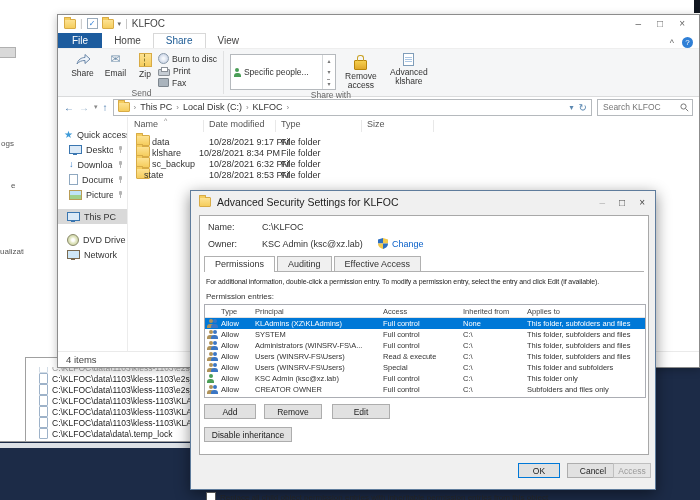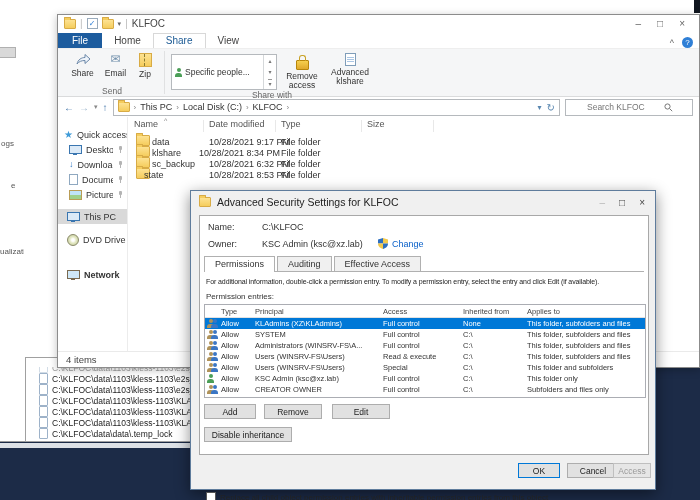--- a/index.html
+++ b/index.html
@@ -75,21 +75,21 @@
   .star{color:#3f9bd8;font-size:10px;line-height:10px;}
   .dl{color:#2f78c4;font-weight:bold;font-size:9px;line-height:9px;}
   .pin{margin-left:auto;margin-right:4px;width:6px;height:7px;position:relative;opacity:.55;flex:0 0 auto;}
   .pin::before{content:"";position:absolute;left:1.5px;top:0;width:3px;height:4px;background:#777;border-radius:1px;}
   .pin::after{content:"";position:absolute;left:2.5px;top:4px;width:1px;height:3px;background:#777;}
   
   .addrbar{height:20px;display:flex;align-items:center;gap:5px;padding:0 6px;flex:0 0 auto;font-size:10px;color:#3a6ea5;}
   .addrbox{flex:1;height:15px;background:#fff;border:1px solid #b5b9bd;display:flex;align-items:center;gap:4px;padding:0 4px;font-size:9px;color:#333;}
   .crumb-sep{color:#888;font-size:8px;}
   .addr-right{margin-left:auto;display:flex;gap:5px;color:#5a87b0;font-size:8px;align-items:center;}
-  .searchbox{width:88px;height:15px;background:#fff;border:1px solid #b5b9bd;display:flex;align-items:center;padding:0 19px;}
+  .searchbox{width:88px;height:15px;background:#fff;border:1px solid #b5b9bd;display:flex;align-items:center;padding:0 3px;}
   .searchbox input{flex:1;min-width:0;border:none;outline:none;font-size:8.5px;color:#666;font-family:"Liberation Sans",sans-serif;}
   
   .content{flex:1;display:flex;min-height:0;}
   .sidebar{width:70px;border-right:1px solid #ececec;padding-top:10px;box-sizing:border-box;flex:0 0 auto;}
   .si{height:15px;display:flex;align-items:center;gap:4px;font-size:9px;color:#333;white-space:nowrap;overflow:hidden;}
   .si .sl{overflow:hidden;text-overflow:clip;}
   .si-sel{background:#d9d9d9;}
   .filearea{flex:1;position:relative;font-size:9px;color:#333;}
   .fhead{position:absolute;top:2px;left:0;right:0;height:13px;color:#555;}
   .fh{position:absolute;top:0;}
@@ -207,20 +207,34 @@
             <span>Share</span>
           </div>
           <div class="bigbtn">
             <span style="font-size:12px;color:#7291ad;line-height:13px;">✉</span>
             <span>Email</span>
           </div>
           <div class="bigbtn" style="width:26px;">
             <span class="zipic"></span>
             <span>Zip</span>
           </div>
+          <div class="stack">
+            <div class="smallbtn">
+              <span class="disc"></span>
+              <span>Burn to disc</span>
+            </div>
+            <div class="smallbtn">
+              <span class="prt"></span>
+              <span>Print</span>
+            </div>
+            <div class="smallbtn">
+              <span class="faxic"></span>
+              <span>Fax</span>
+            </div>
+          </div>
         </div>
         <div class="glabel">Send</div>
       </div>
       <div class="vsep"></div>
       <div class="rgroup">
         <div class="items" style="gap:5px;">
           <div class="gallery">
             <span style="padding:0 3px;display:flex;align-items:center;gap:3px;overflow:hidden;">
               <span class="person p-green"></span>
               <span class="gtxt">Specific people...</span>
@@ -303,21 +317,21 @@
           <span class="pin"></span>
         </div>
         <div class="si si-sel" style="padding-left:9px;margin-top:7px;">
           <span class="mon"></span>
           <span class="sl">This PC</span>
         </div>
         <div class="si" style="padding-left:9px;margin-top:8px;">
           <span class="dvdic"></span>
           <span class="sl">DVD Drive (D:) SSS_X8</span>
         </div>
-        <div class="si" style="padding-left:9px;margin-top:20px;font-weight:bold;">
+        <div class="si" style="padding-left:9px;margin-top:0;">
           <span class="netic"></span>
           <span class="sl">Network</span>
         </div>
       </div>
 
       <div class="filearea">
         <div class="fhead">
           <span class="fh" style="left:6px;">Name</span>
           <span class="fh" style="left:36px;top:-2px;font-size:7px;color:#888;">^</span>
           <span class="fh" style="left:81px;">Date modified</span>

